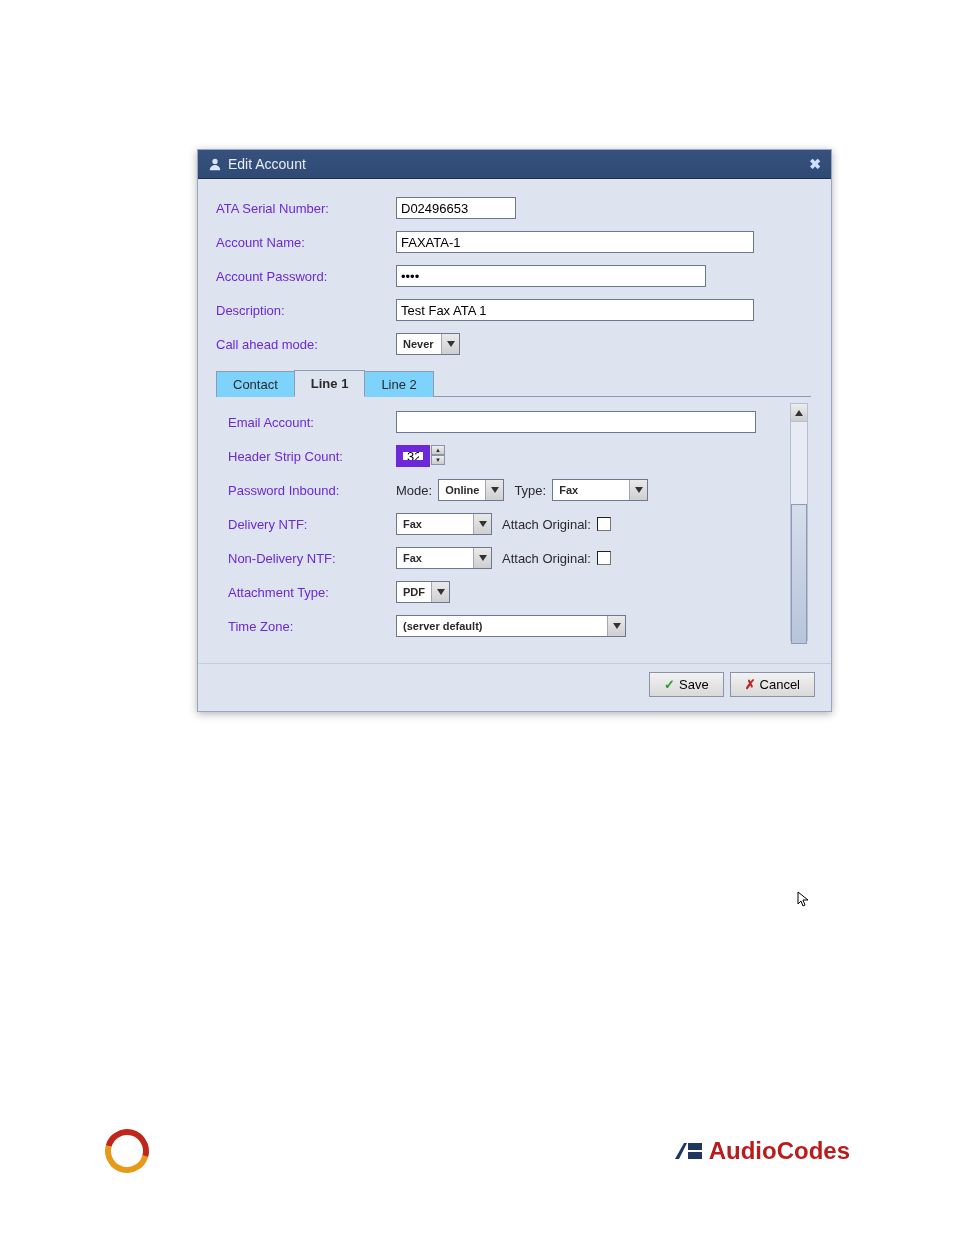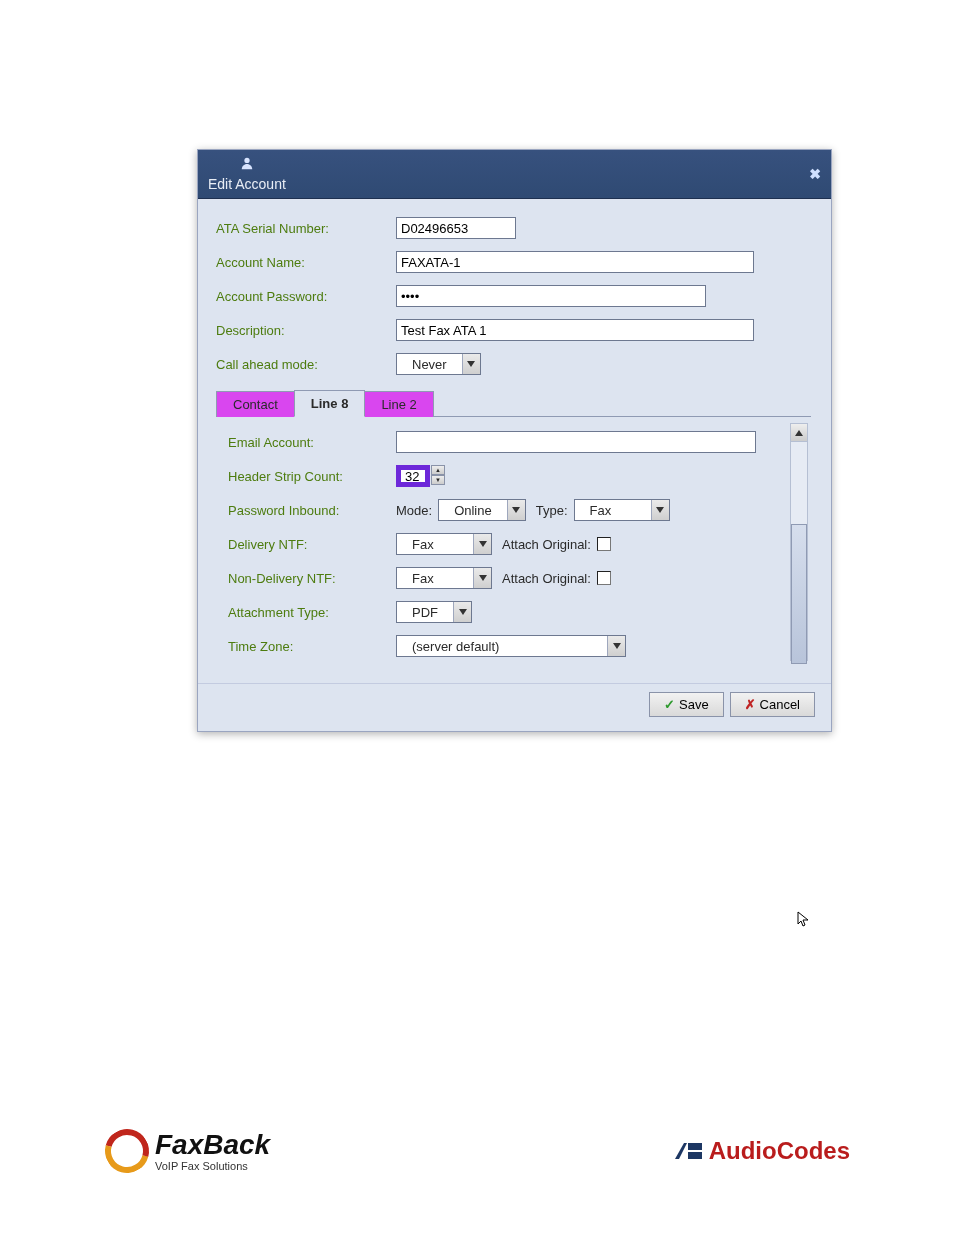--- a/index.html
+++ b/index.html
@@ -28,21 +28,20 @@
     padding: 6px 10px;
     display: flex;
     align-items: center;
     justify-content: space-between;
     border-bottom: 1px solid #1e3050;
   }
   .titlebar .left {
     display: flex;
     align-items: center;
     gap: 6px;
-    flex-direction: column;
   }
   .titlebar .title-icon {
     width: 14px;
     height: 14px;
   }
   .titlebar .close {
     font-weight: bold;
     font-size: 14px;
     cursor: pointer;
     color: #cfe0ff;
@@ -52,61 +51,62 @@
     font-size: 13px;
     color: #2a2a2a;
   }
   .row {
     display: flex;
     align-items: center;
     margin-bottom: 12px;
   }
   .row .lbl {
     width: 180px;
-    color: #4d7c0f;
+    color: #6d28d9;
   }
   .field {
     border: 1px solid #6d7890;
     background: #fff;
     padding: 2px 4px;
     font-size: 13px;
     height: 22px;
   }
   .field.text { width: 358px; }
   .field.shorttext { width: 120px; }
   .field.pwd { width: 310px; }
   .select-wrap {
     display: inline-flex;
     align-items: center;
     border: 1px solid #6d7890;
     background: #fff;
     height: 22px;
   }
   .select-wrap .val {
-    padding: 1px 15px;
-    font-size: 13px;
+    padding: 1px 6px;
+    font-size: 11px;
     min-width: 44px;
+    font-weight: bold;
   }
   .select-wrap .arrow-btn {
     width: 18px;
     height: 20px;
     background: linear-gradient(#eaeaea, #cfcfcf);
     border-left: 1px solid #9ea7bd;
     display: flex;
     align-items: center;
     justify-content: center;
   }
   .arrow-down-svg { width: 8px; height: 6px; }
   .spinner {
     display: inline-flex;
     align-items: stretch;
     height: 22px;
   }
   .spinner .num {
-    border: 5px solid #6d28d9;
+    border: 7px solid #6d28d9;
     background: #fff;
     width: 34px;
     padding: 1px 4px;
     font-size: 13px;
   }
   .spinner .spin-btns {
     display: flex;
     flex-direction: column;
     margin-left: 1px;
   }
@@ -125,21 +125,21 @@
     display: flex;
     align-items: flex-end;
     margin-top: 14px;
     border-bottom: 1px solid #8f9ab3;
   }
   .tab {
     padding: 5px 16px 5px 16px;
     border: 1px solid #8f9ab3;
     border-bottom: none;
     margin-right: -1px;
-    background: #d946ef;
+    background: #7dd3fc;
     font-size: 13px;
     cursor: pointer;
     position: relative;
     top: 1px;
   }
   .tab.active {
     background: #dde4f0;
     font-weight: bold;
     z-index: 2;
     border-bottom: 1px solid #dde4f0;
@@ -283,21 +283,21 @@
         <div class="arrow-btn">
           <svg class="arrow-down-svg" viewBox="0 0 8 6">
               <path d="M0 0h8L4 6z" fill="#333"></path>
             </svg>
         </div>
       </div>
     </div>
 
     <div class="tabs">
       <div class="tab">Contact</div>
-      <div class="tab active">Line 8</div>
+      <div class="tab active">Line 1</div>
       <div class="tab">Line 2</div>
     </div>
 
     <div class="tab-panel">
 
       <div class="row">
         <span class="lbl">Email Account:</span>
         <input class="field" style="width: 360px;" value="">
       </div>
 
@@ -422,24 +422,20 @@
     <div class="btn">
       <span class="x-red">✗</span>
       <span>Cancel</span>
     </div>
   </div>
 </div>
 
 <div class="footer">
   <div class="faxback-logo">
     <div class="ring"></div>
-    <div class="fb-text">
-      <span class="fb-main">FaxBack</span>
-      <span class="fb-sub">VoIP Fax Solutions</span>
-    </div>
   </div>
   <div class="audiocodes">
     <svg class="ac-mark" viewBox="0 0 30 24">
       <path d="M2 20 L11 4 L14 4 L6 20 Z" fill="#1d3763"></path>
       <rect x="15" y="4" width="14" height="7" fill="#1d3763"></rect>
       <rect x="15" y="13" width="14" height="7" fill="#1d3763"></rect>
     </svg>
     <span class="ac-text">AudioCodes</span>
   </div>
 </div>

